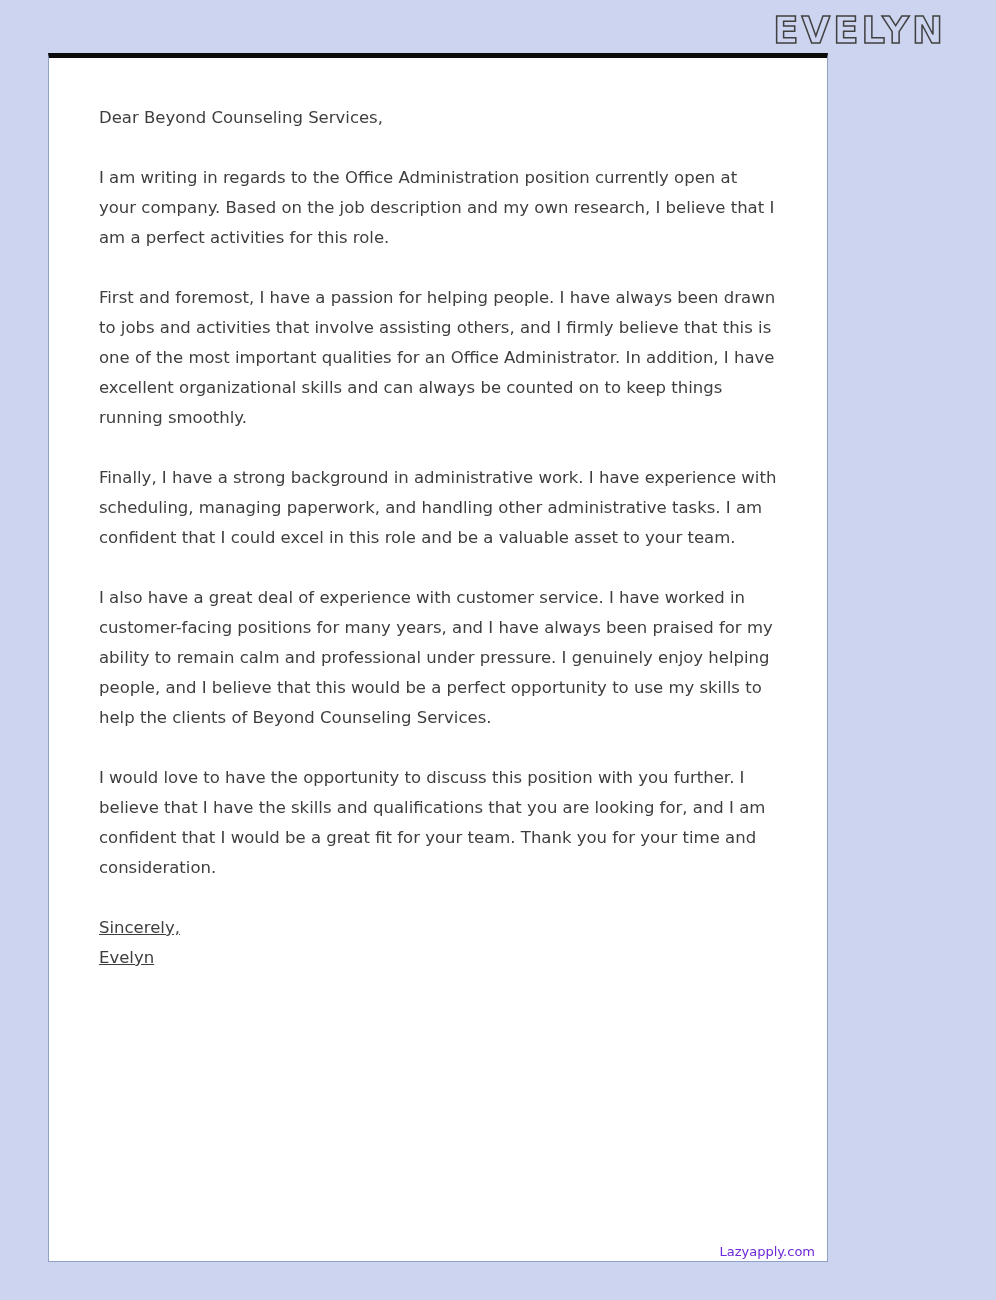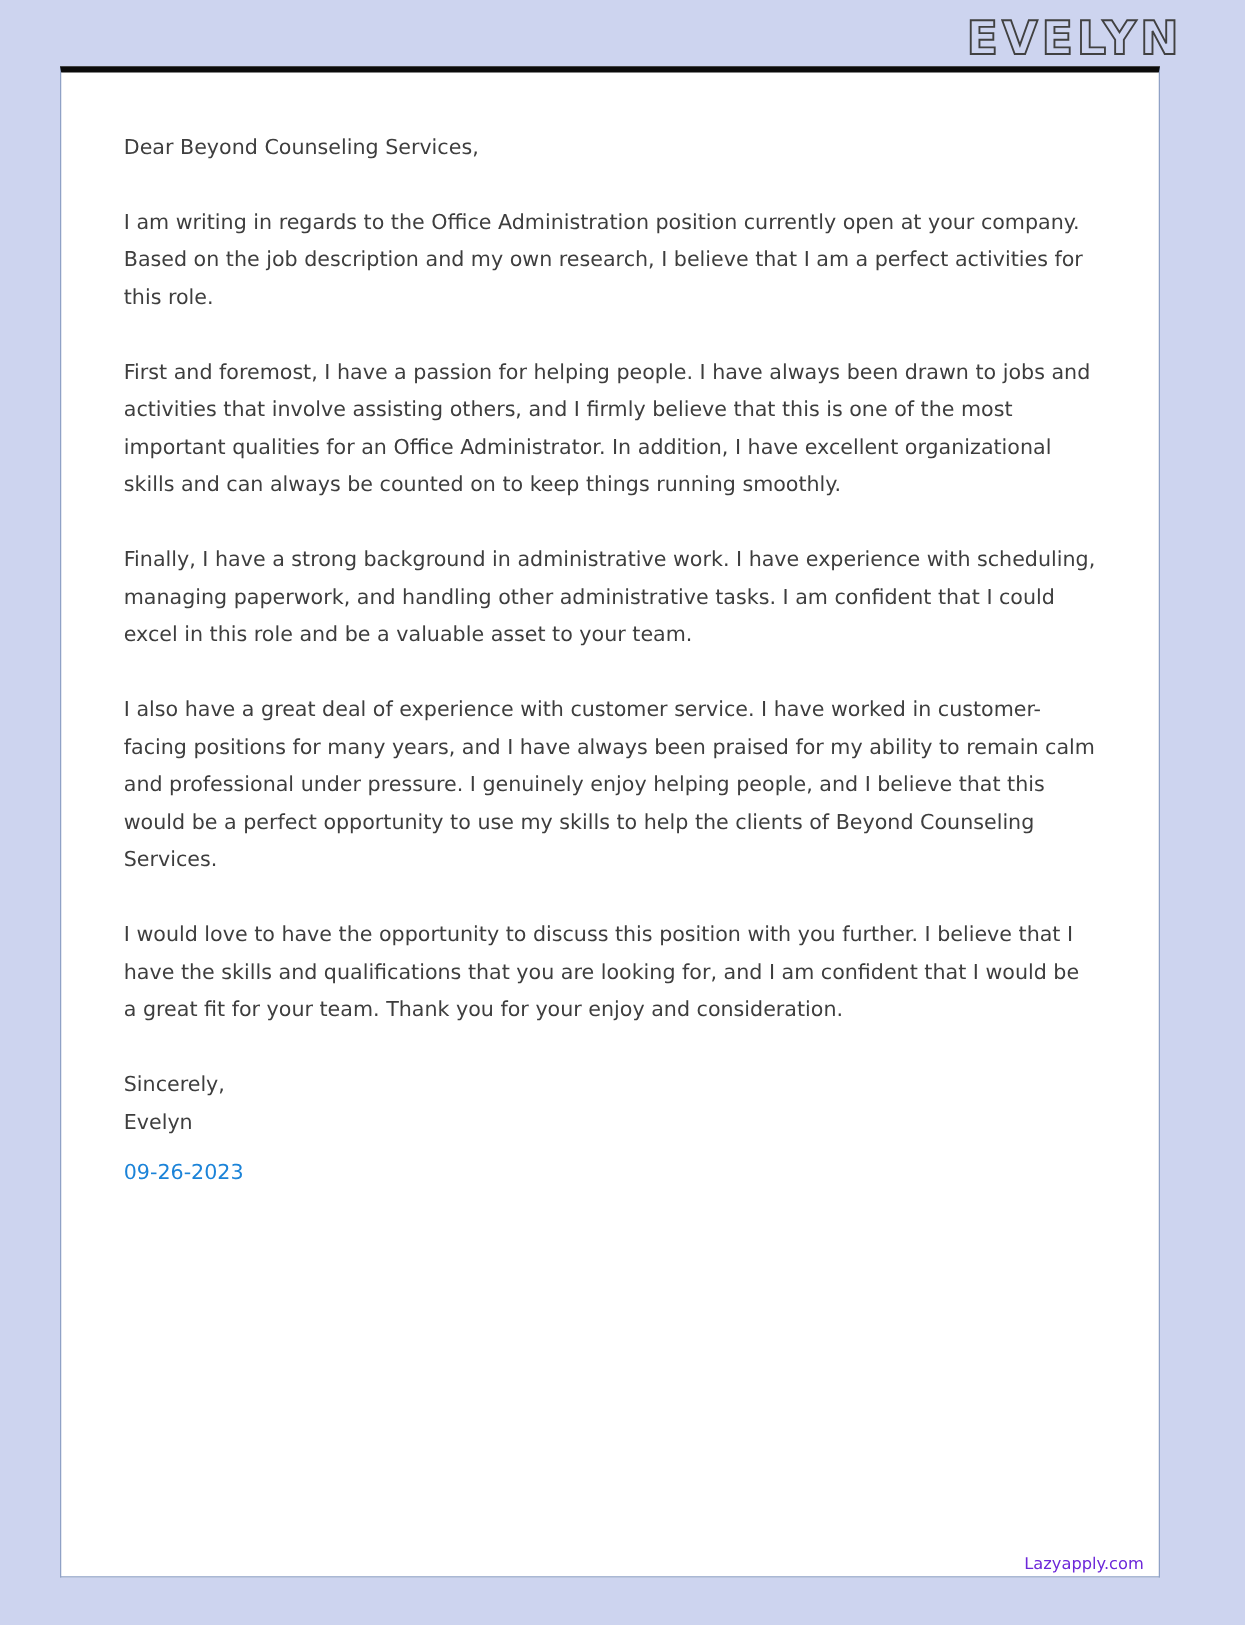--- a/index.html
+++ b/index.html
@@ -20,36 +20,37 @@
     font-weight: 700;
     letter-spacing: 3px;
     color: transparent;
     -webkit-text-stroke: 1.5px #414141;
     line-height: 1;
   }
   .page {
     position: absolute;
     left: 48px;
     top: 53px;
-    width: 880px;
+    width: 780px;
     height: 1209px;
     background: #ffffff;
     border: 1px solid #8fa1c6;
     border-top: 5px solid #0b0b0b;
     padding: 45px 50px 0 50px;
   }
   .letter p {
     margin: 0 0 30px 0;
     font-size: 16.5px;
     line-height: 30px;
     color: #3e3e3e;
     max-width: 796px;
   }
   .letter p.closing {
-    margin-bottom: 10px;
+    margin-bottom: 22px;
+    text-decoration: underline;
   }
   .letter p.date {
     color: #1b83d8;
     margin-bottom: 0;
   }
   .watermark {
     position: absolute;
     right: 12px;
     bottom: 2px;
     font-size: 13px;
@@ -66,24 +67,23 @@
     <p>Dear Beyond Counseling Services,</p>
 
     <p>I am writing in regards to the Office Administration position currently open at your company. Based on the job description and my own research, I believe that I am a perfect activities for this role.</p>
 
     <p>First and foremost, I have a passion for helping people. I have always been drawn to jobs and activities that involve assisting others, and I firmly believe that this is one of the most important qualities for an Office Administrator. In addition, I have excellent organizational skills and can always be counted on to keep things running smoothly.</p>
 
     <p>Finally, I have a strong background in administrative work. I have experience with scheduling, managing paperwork, and handling other administrative tasks. I am confident that I could excel in this role and be a valuable asset to your team.</p>
 
     <p>I also have a great deal of experience with customer service. I have worked in customer-facing positions for many years, and I have always been praised for my ability to remain calm and professional under pressure. I genuinely enjoy helping people, and I believe that this would be a perfect opportunity to use my skills to help the clients of Beyond Counseling Services.</p>
 
-    <p>I would love to have the opportunity to discuss this position with you further. I believe that I have the skills and qualifications that you are looking for, and I am confident that I would be a great fit for your team. Thank you for your enjoy and consideration.</p>
+    <p>I would love to have the opportunity to discuss this position with you further. I believe that I have the skills and qualifications that you are looking for, and I am confident that I would be a great fit for your team. Thank you for your time and consideration.</p>
 
     <p class="closing">
       <span>Sincerely,</span><br>
       <span>Evelyn</span>
     </p>
 
-    <p class="date">09-26-2023</p>
   </div>
 
   <div class="watermark">Lazyapply.com</div>
 </div>
 
 </body></html>

